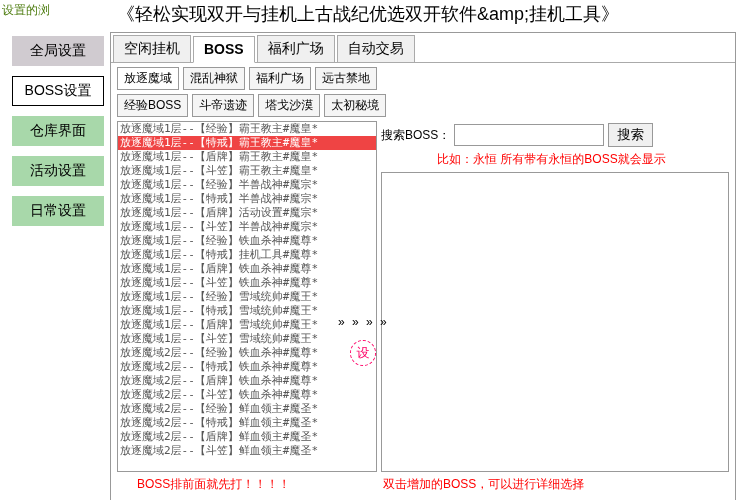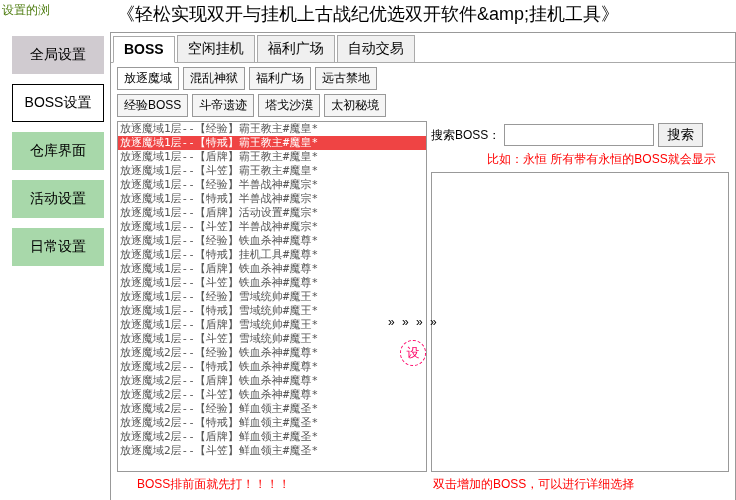--- a/index.html
+++ b/index.html
@@ -1,34 +1,34 @@
 <!DOCTYPE html>
 <html><head>
   <meta charset="utf-8">
   <style>
     * { box-sizing: border-box; margin: 0; padding: 0; }
     body { font-family: "Microsoft YaHei", SimSun, sans-serif; font-size: 13px; background: #fff; width: 736px; height: 500px; overflow: hidden; position: relative; }
     .corner-text { position: absolute; top: 2px; left: 2px; font-size: 12px; color: #4d7c0f; z-index: 1; }
     .title-bar { text-align: center; font-size: 18px; padding: 2px 0 6px; position: relative; z-index: 0; }
     .main-layout { display: flex; height: calc(100% - 30px); }
     .sidebar { width: 108px; padding: 4px 4px 0 12px; display: flex; flex-direction: column; gap: 10px; }
-    .side-btn { height: 38px; display: flex; align-items: center; justify-content: center; font-size: 14px; cursor: pointer; }
+    .side-btn { height: 30px; display: flex; align-items: center; justify-content: center; font-size: 14px; cursor: pointer; }
     .side-gray { background: #d0cbd0; }
     .side-white { background: #fff; border: 1px solid #000; }
     .side-green { background: #a8d8aa; }
     .content { flex: 1; border: 1px solid #999; margin-left: 2px; display: flex; flex-direction: column; }
     .tabs-area { border-bottom: 1px solid #aaa; padding: 2px 2px 0; }
     .main-tabs { display: flex; gap: 2px; }
     .tab { padding: 4px 10px; font-size: 14px; border: 1px solid #aaa; border-bottom: none; background: #f0f0f0; cursor: pointer; }
     .tab.active { background: #fff; font-weight: bold; border-bottom: 1px solid #fff; position: relative; top: 1px; }
     .sub-tabs { display: flex; gap: 4px; padding: 4px 6px; flex-wrap: wrap; }
     .sub-tab { padding: 2px 6px; font-size: 12px; border: 1px solid #999; background: #f5f5f5; cursor: pointer; }
     .sub-tab.active { background: #fff; }
     .body-area { flex: 1; display: flex; padding: 0 6px 4px; gap: 4px; overflow: hidden; }
-    .left-pane { width: 310px; display: flex; flex-direction: column; }
+    .left-pane { width: 260px; display: flex; flex-direction: column; }
     .boss-list { flex: 1; border: 1px solid #999; overflow-y: scroll; background: #fff; font-size: 11px; line-height: 14px; font-family: SimSun, monospace; }
     .boss-item { padding: 0 2px; white-space: nowrap; color: #555; }
     .boss-item.sel { background: #ef4444; color: #fff; }
     .bottom-note { color: #ff0000; font-size: 12px; padding: 4px 20px; }
     .right-pane { flex: 1; display: flex; flex-direction: column; }
     .search-row { display: flex; align-items: center; gap: 4px; padding: 2px 0 4px; font-size: 12px; }
     .search-row input { width: 150px; height: 22px; border: 1px solid #999; padding: 0 4px; }
     .search-row button { padding: 2px 8px; border: 1px solid #999; background: #f0f0f0; cursor: pointer; }
     .hint-row { color: #ff0000; font-size: 12px; padding: 0 0 4px 56px; }
     .right-list { flex: 1; border: 1px solid #999; background: #fff; position: relative; }
@@ -49,22 +49,22 @@
   <div class="sidebar" id="sidebar">
       <div class="side-btn side-gray">全局设置</div>
       <div class="side-btn side-white">BOSS设置</div>
       <div class="side-btn side-green">仓库界面</div>
       <div class="side-btn side-green">活动设置</div>
       <div class="side-btn side-green">日常设置</div>
     </div>
   <div class="content">
     <div class="tabs-area">
       <div class="main-tabs" id="main-tabs">
+          <div class="tab">空闲挂机</div>
           <div class="tab active">BOSS</div>
-          <div class="tab">空闲挂机</div>
           <div class="tab">福利广场</div>
           <div class="tab">自动交易</div>
         </div>
     </div>
     <div class="sub-tabs" id="sub-tabs-1">
         <div class="sub-tab active">放逐魔域</div>
         <div class="sub-tab">混乱神狱</div>
         <div class="sub-tab">福利广场</div>
         <div class="sub-tab">远古禁地</div>
       </div>

